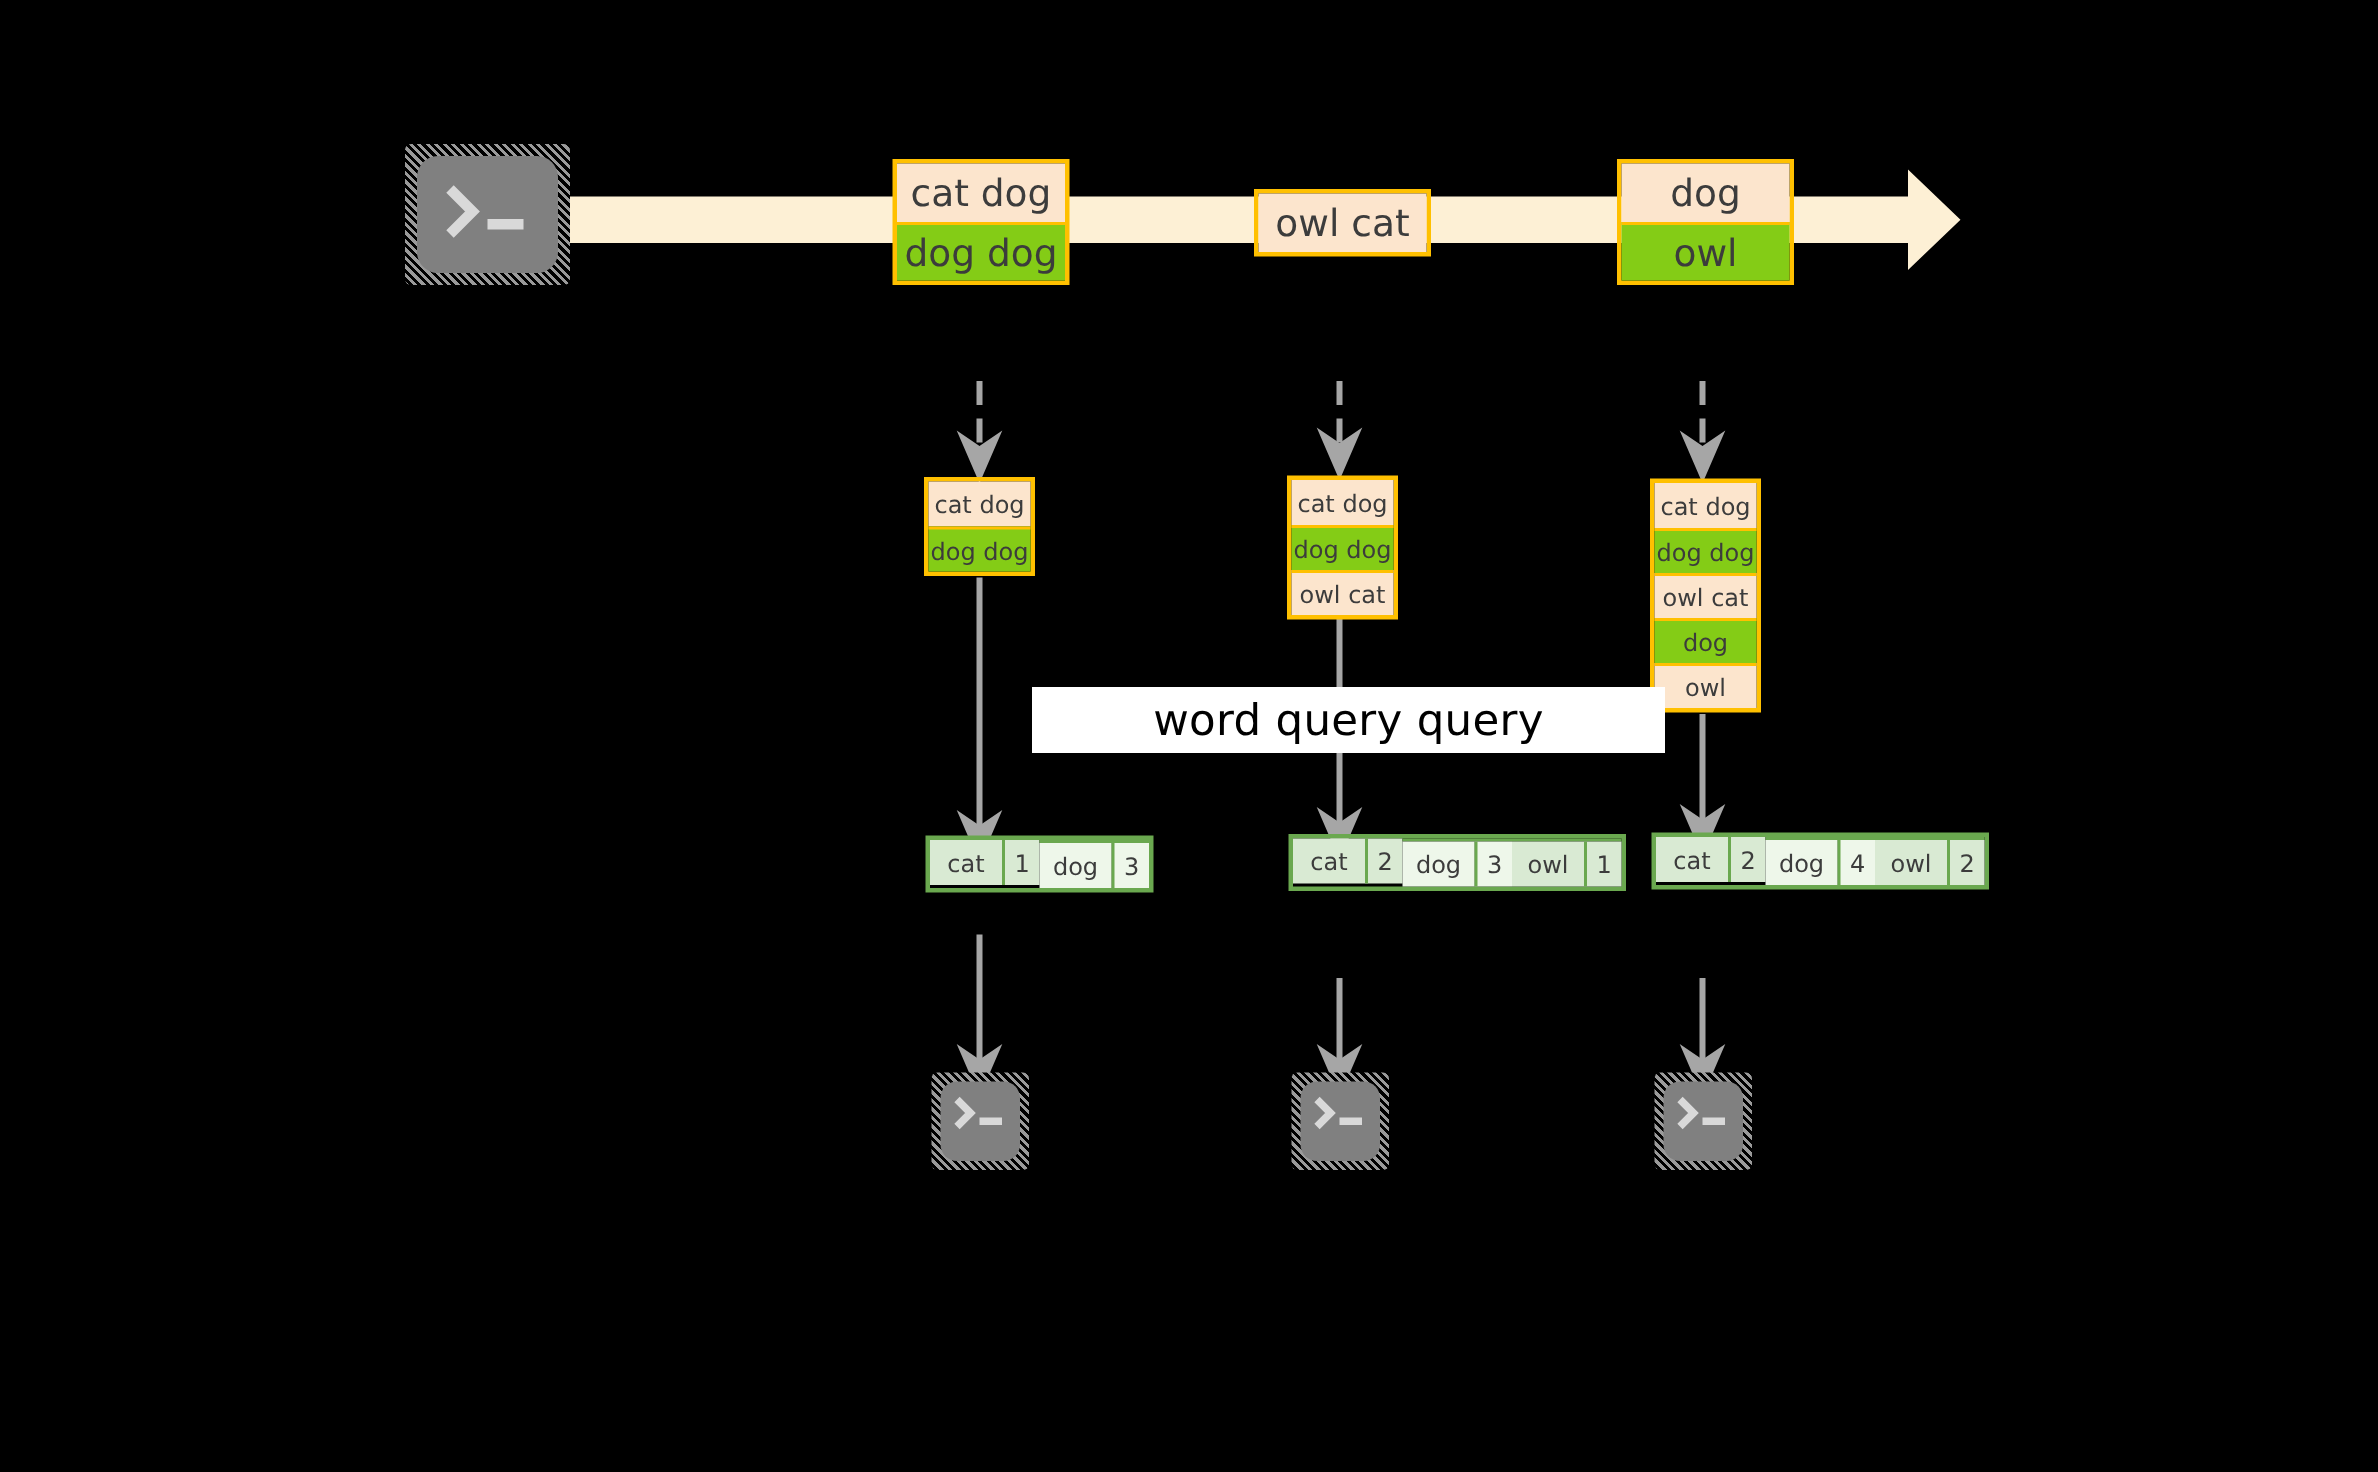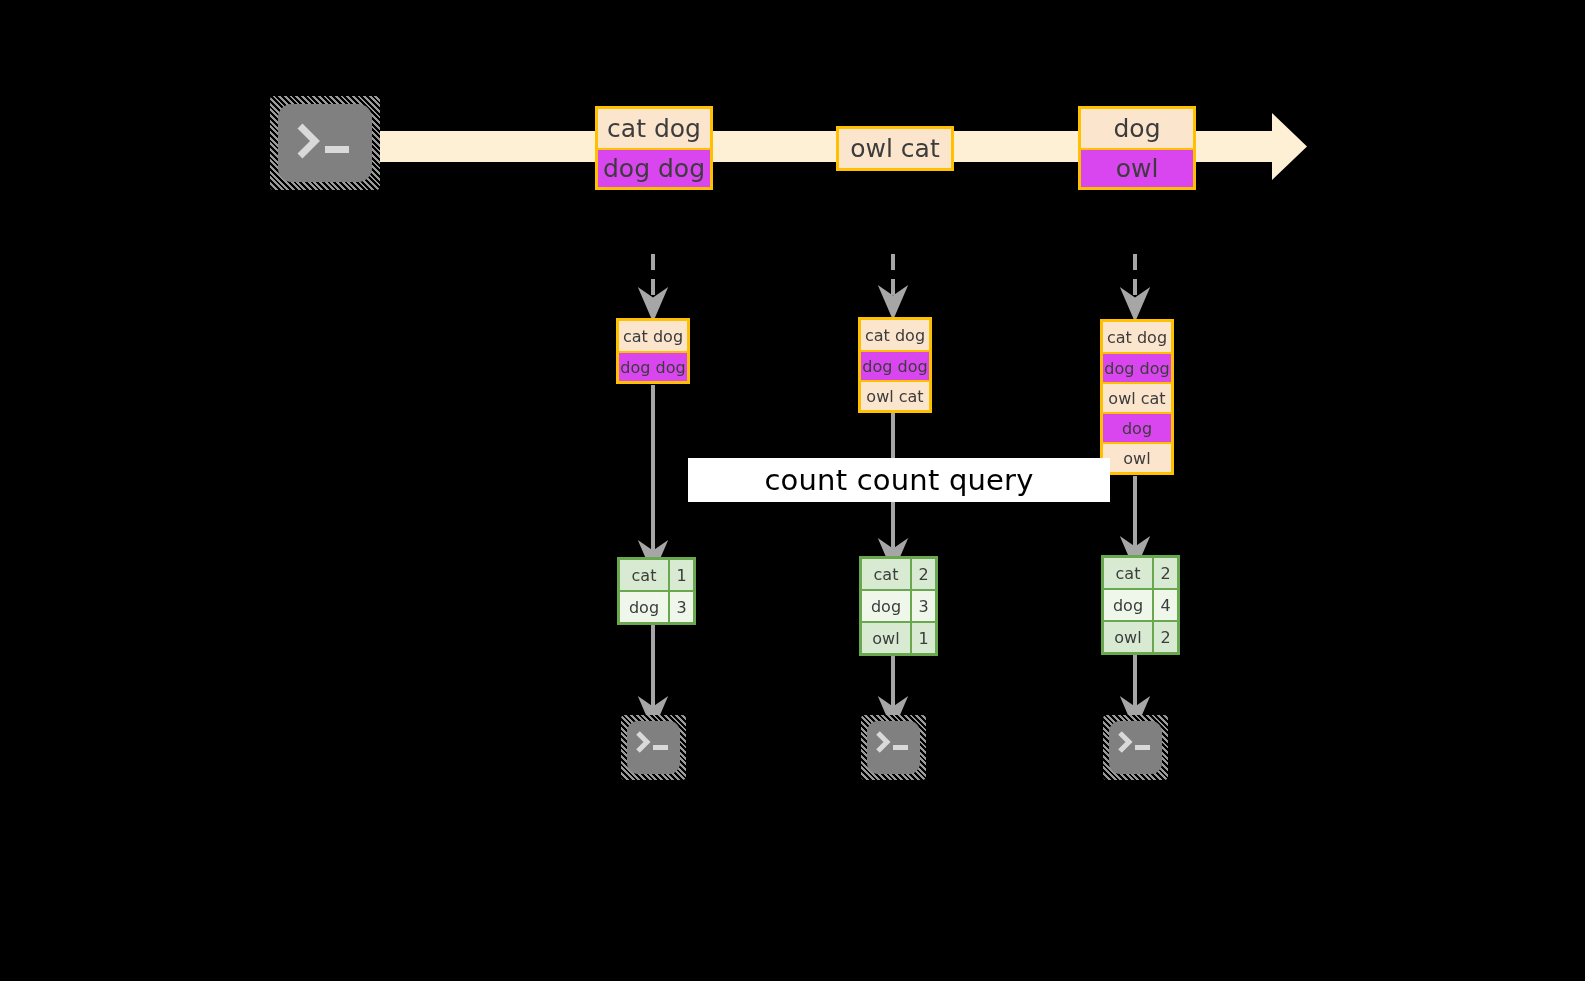--- a/index.html
+++ b/index.html
@@ -64,33 +64,32 @@
   }
   .rec-box .cell {
     box-sizing: border-box;
     display: flex;
     align-items: center;
     justify-content: center;
     color: #3c3c3c;
     white-space: nowrap;
   }
   .rec-box .cell.dark  { background: #fce5cd; }
-  .rec-box .cell.light { background: #d946ef; }
+  .rec-box .cell.light { background: #84cc16; }
   .rec-box .cell + .cell { border-top: 2px solid #ffc000; }
 
   .rec-box.big .cell   { height: 39px; font-size: 25px; }
   .rec-box.snap .cell  { height: 30px; font-size: 16px; }
 
   
   .res-box {
     position: absolute;
     box-sizing: border-box;
     border: 3px solid #6aa84f;
     display: flex;
-    flex-direction: column;
   }
   .res-box .row {
     display: flex;
     height: 30px;
   }
   .res-box .row + .row { border-top: 2px solid #6aa84f; }
   .res-box .k, .res-box .v {
     box-sizing: border-box;
     display: flex;
     align-items: center;
@@ -252,15 +251,15 @@
   </div>
 
   <div class="term-icon small" style="left:1103px; top:715px; width:65px; height:65px;">
     <div class="term-body"></div>
     <svg class="glyph" viewBox="0 0 65 65" xmlns="http://www.w3.org/2000/svg">
       <path d="M17,18 L26,27 L17,36" stroke="#d9d9d9" stroke-width="5" fill="none" stroke-linecap="butt" stroke-linejoin="miter"></path>
       <rect x="32" y="30" width="15" height="5" fill="#d9d9d9"></rect>
     </svg>
   </div>
 
-  <div id="query-label" style="left:688px; top:458px; width:422px; height:44px;">count count query</div>
+  <div id="query-label" style="left:688px; top:458px; width:422px; height:44px;">word query query</div>
 
 </div>
 
 </body></html>

